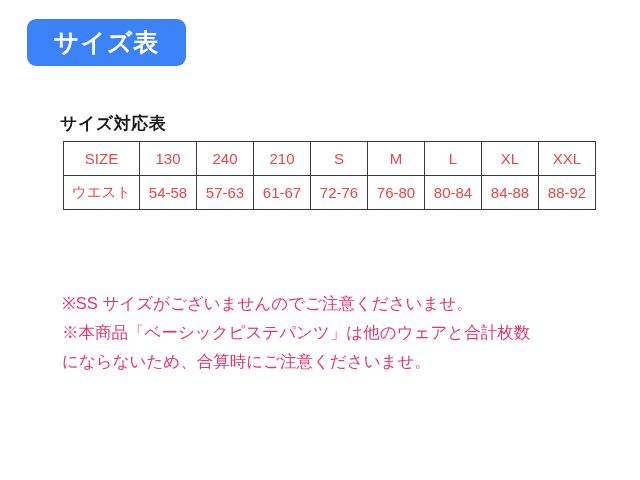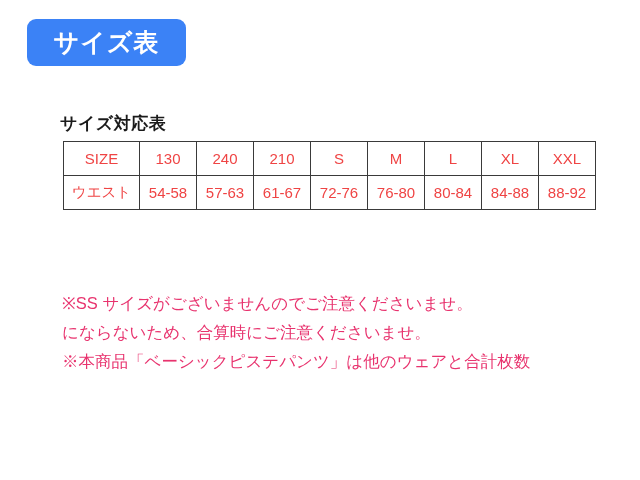--- a/index.html
+++ b/index.html
@@ -120,17 +120,17 @@
         <td class="data-col">76-80</td>
         <td class="data-col">80-84</td>
         <td class="data-col">84-88</td>
         <td class="data-col">88-92</td>
       </tr>
     </tbody>
   </table>
 
   <div class="notes">
     <div class="note-line">※SS サイズがございませんのでご注意くださいませ。</div>
+    <div class="note-line">※本商品「ベーシックピステパンツ」は他のウェアと合計枚数</div>
     <div class="note-line">にならないため、合算時にご注意くださいませ。</div>
-    <div class="note-line">※本商品「ベーシックピステパンツ」は他のウェアと合計枚数</div>
   </div>
 
 </div>
 
 </body></html>

